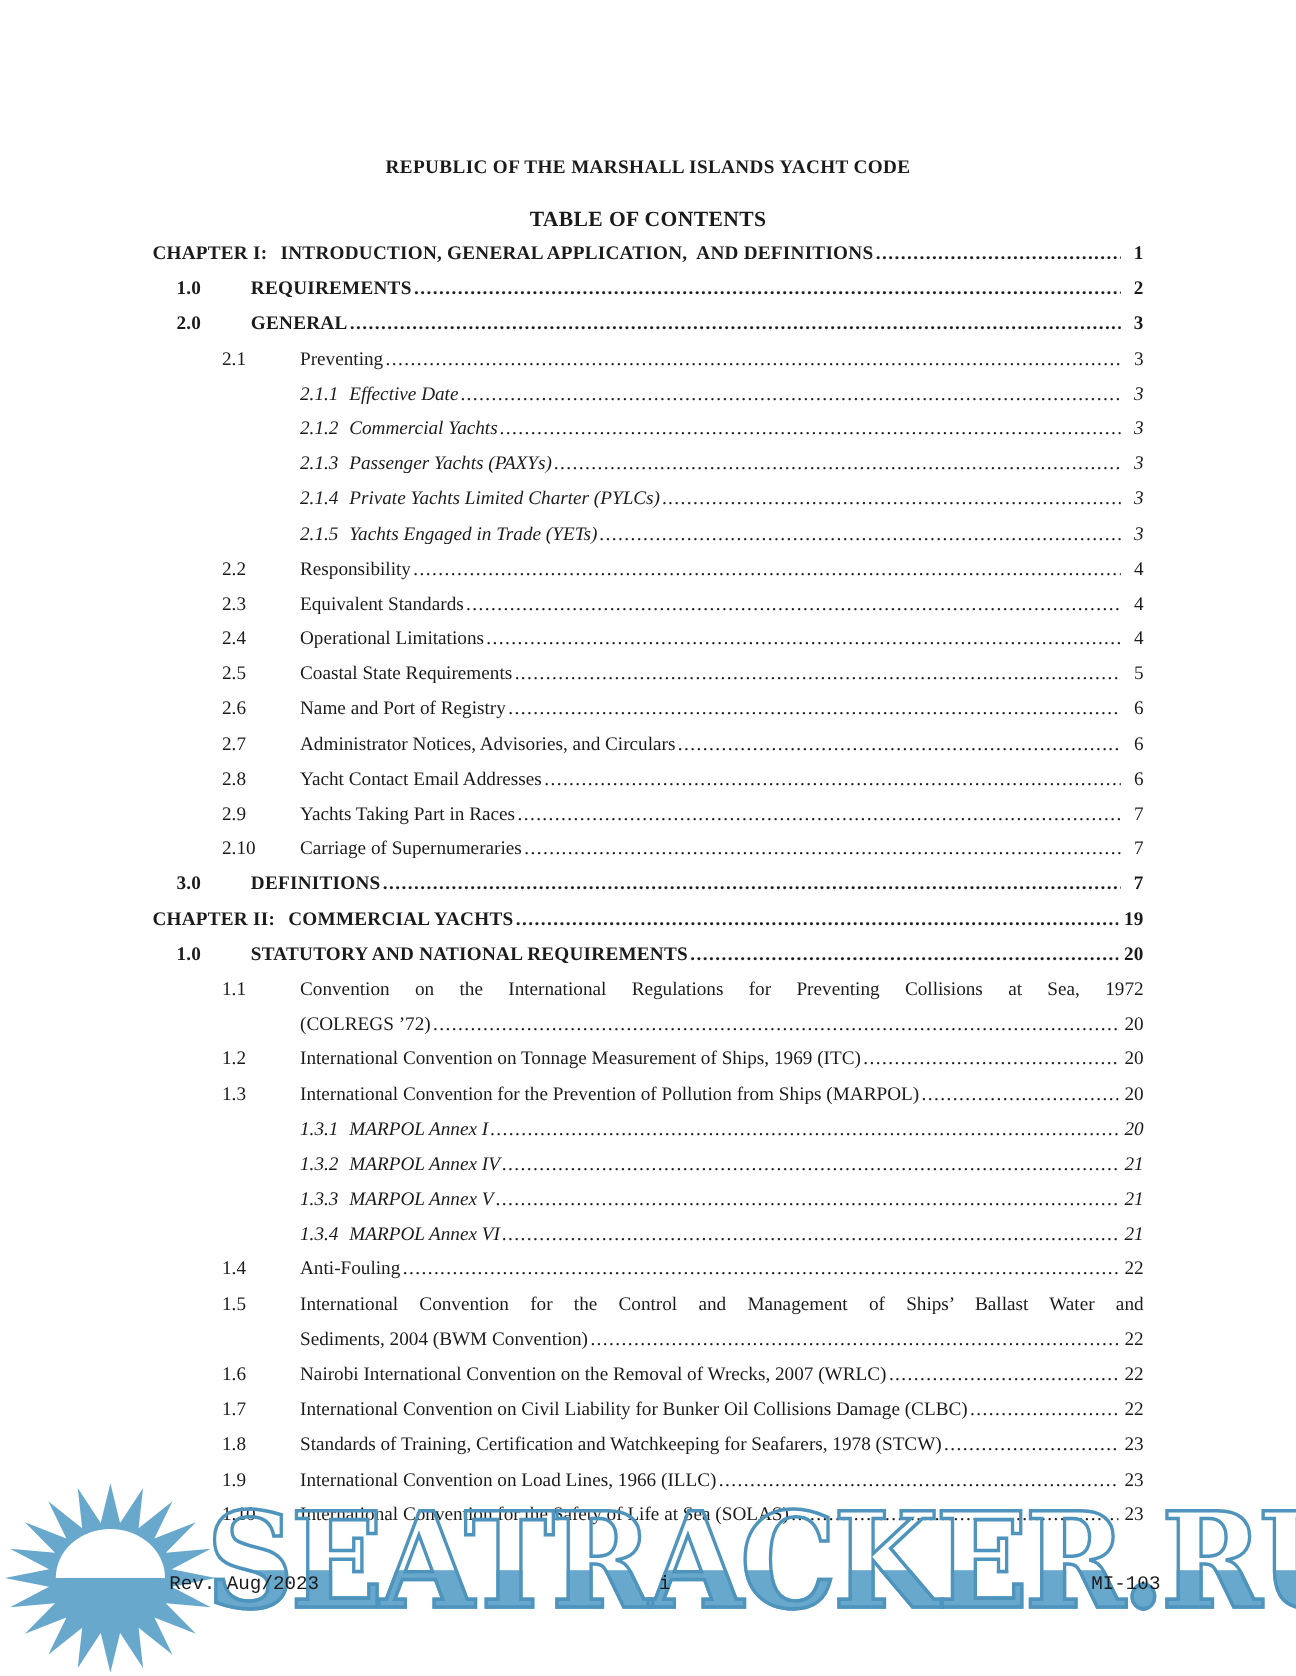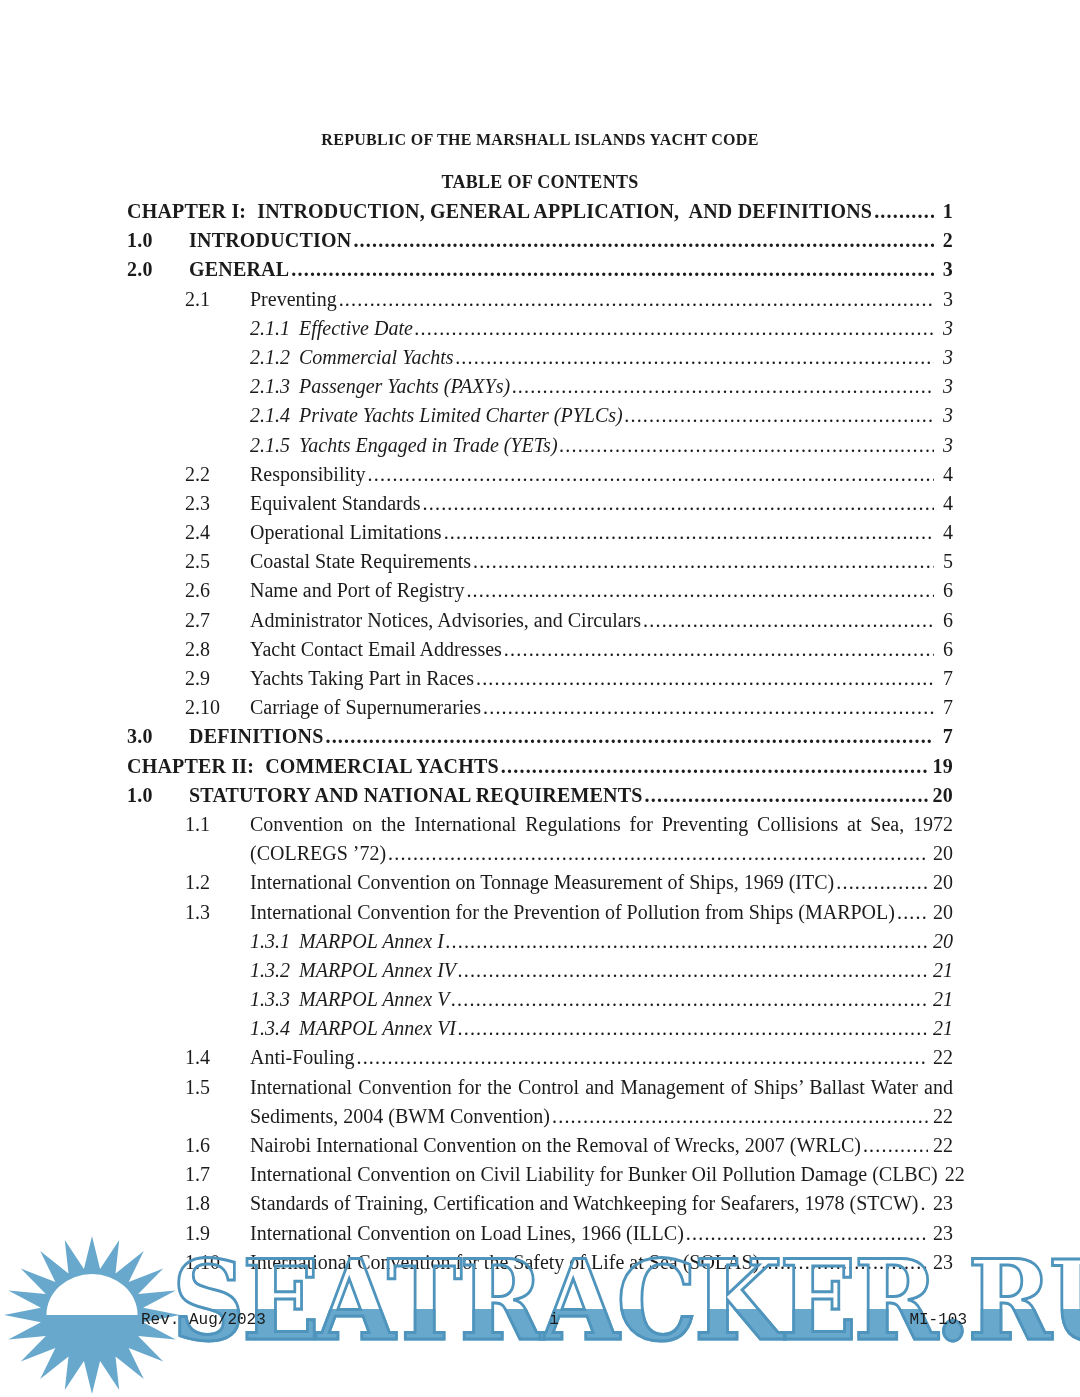--- a/index.html
+++ b/index.html
@@ -1,24 +1,24 @@
 <!DOCTYPE html>
 <html><head>
 <meta charset="utf-8">
 <style>
   html,body{margin:0;padding:0;background:#ffffff;}
   .doc{position:relative;width:1080px;height:1397px;background:#ffffff;overflow:hidden;
        font-family:"Liberation Serif","DejaVu Serif",serif;color:#1b1b1b;}
   .content{position:absolute;left:127px;top:128px;width:826px;z-index:10;}
   .doc-title{font-size:16px;font-weight:bold;text-align:center;letter-spacing:.3px;margin:0;line-height:23px;}
   .doc-subtitle{font-size:18px;font-weight:bold;text-align:center;letter-spacing:.3px;margin:20px 0 6px 0;line-height:23px;}
-  .toc-row{display:flex;align-items:baseline;font-size:20px;line-height:23px;margin-bottom:6.2px;white-space:pre;}
+  .toc-row{display:flex;align-items:baseline;font-size:16px;line-height:23px;margin-bottom:6.2px;white-space:pre;}
   .toc-row.chapter,.toc-row.l1{font-weight:bold;letter-spacing:.2px;}
   .num{flex:0 0 auto;}
-  .l1 .num{width:62px;}
+  .l1 .num{width:62px;margin-left:20px;}
   .l2{padding-left:58px;}
   .l2 .num{width:65px;}
   .l3{padding-left:123px;font-style:italic;}
   .l3 .num{margin-right:9px;}
   .chapter .title-text{margin-left:11px;}
   .title-text{flex:0 0 auto;display:block;}
   .wrap1 .title-text{flex:1 1 auto;white-space:normal;text-align:justify;text-align-last:justify;}
   .wrap2{padding-left:123px;}
   .dots{flex:1 1 auto;overflow:hidden;white-space:nowrap;margin-left:2px;letter-spacing:1.2px;}
   .dots::after{content:"........................................................................................................................................................................................................................................................";}
@@ -39,21 +39,21 @@
 </head>
 <body>
 
 <div class="doc">
 
   <div class="content">
     <h1 class="doc-title">REPUBLIC OF THE MARSHALL ISLANDS YACHT CODE</h1>
     <h2 class="doc-subtitle">TABLE OF CONTENTS</h2>
     <div>
         <div class="toc-row chapter"><span class="num">CHAPTER I:</span><span class="title-text">INTRODUCTION, GENERAL APPLICATION,  AND DEFINITIONS</span><span class="dots"></span><span class="page-num">1</span></div>
-        <div class="toc-row l1"><span class="num">1.0</span><span class="title-text">INTRODUCTION</span><span class="dots"></span><span class="page-num">2</span></div>
+        <div class="toc-row l1"><span class="num">1.0</span><span class="title-text">REQUIREMENTS</span><span class="dots"></span><span class="page-num">2</span></div>
         <div class="toc-row l1"><span class="num">2.0</span><span class="title-text">GENERAL</span><span class="dots"></span><span class="page-num">3</span></div>
         <div class="toc-row l2"><span class="num">2.1</span><span class="title-text">Preventing</span><span class="dots"></span><span class="page-num">3</span></div>
         <div class="toc-row l3"><span class="num">2.1.1</span><span class="title-text">Effective Date</span><span class="dots"></span><span class="page-num">3</span></div>
         <div class="toc-row l3"><span class="num">2.1.2</span><span class="title-text">Commercial Yachts</span><span class="dots"></span><span class="page-num">3</span></div>
         <div class="toc-row l3"><span class="num">2.1.3</span><span class="title-text">Passenger Yachts (PAXYs)</span><span class="dots"></span><span class="page-num">3</span></div>
         <div class="toc-row l3"><span class="num">2.1.4</span><span class="title-text">Private Yachts Limited Charter (PYLCs)</span><span class="dots"></span><span class="page-num">3</span></div>
         <div class="toc-row l3"><span class="num">2.1.5</span><span class="title-text">Yachts Engaged in Trade (YETs)</span><span class="dots"></span><span class="page-num">3</span></div>
         <div class="toc-row l2"><span class="num">2.2</span><span class="title-text">Responsibility</span><span class="dots"></span><span class="page-num">4</span></div>
         <div class="toc-row l2"><span class="num">2.3</span><span class="title-text">Equivalent Standards</span><span class="dots"></span><span class="page-num">4</span></div>
         <div class="toc-row l2"><span class="num">2.4</span><span class="title-text">Operational Limitations</span><span class="dots"></span><span class="page-num">4</span></div>
@@ -71,21 +71,21 @@
         <div class="toc-row l2"><span class="num">1.2</span><span class="title-text">International Convention on Tonnage Measurement of Ships, 1969 (ITC)</span><span class="dots"></span><span class="page-num">20</span></div>
         <div class="toc-row l2"><span class="num">1.3</span><span class="title-text">International Convention for the Prevention of Pollution from Ships (MARPOL)</span><span class="dots"></span><span class="page-num">20</span></div>
         <div class="toc-row l3"><span class="num">1.3.1</span><span class="title-text">MARPOL Annex I</span><span class="dots"></span><span class="page-num">20</span></div>
         <div class="toc-row l3"><span class="num">1.3.2</span><span class="title-text">MARPOL Annex IV</span><span class="dots"></span><span class="page-num">21</span></div>
         <div class="toc-row l3"><span class="num">1.3.3</span><span class="title-text">MARPOL Annex V</span><span class="dots"></span><span class="page-num">21</span></div>
         <div class="toc-row l3"><span class="num">1.3.4</span><span class="title-text">MARPOL Annex VI</span><span class="dots"></span><span class="page-num">21</span></div>
         <div class="toc-row l2"><span class="num">1.4</span><span class="title-text">Anti-Fouling</span><span class="dots"></span><span class="page-num">22</span></div>
         <div class="toc-row l2 wrap1"><span class="num">1.5</span><span class="title-text">International Convention for the Control and Management of Ships’ Ballast Water and</span></div>
         <div class="toc-row wrap2"><span class="title-text">Sediments, 2004 (BWM Convention)</span><span class="dots"></span><span class="page-num">22</span></div>
         <div class="toc-row l2"><span class="num">1.6</span><span class="title-text">Nairobi International Convention on the Removal of Wrecks, 2007 (WRLC)</span><span class="dots"></span><span class="page-num">22</span></div>
-        <div class="toc-row l2"><span class="num">1.7</span><span class="title-text">International Convention on Civil Liability for Bunker Oil Pollution Damage (CLBC)</span><span class="dots"></span><span class="page-num">22</span></div>
+        <div class="toc-row l2"><span class="num">1.7</span><span class="title-text">International Convention on Civil Liability for Bunker Oil Collisions Damage (CLBC)</span><span class="dots"></span><span class="page-num">22</span></div>
         <div class="toc-row l2"><span class="num">1.8</span><span class="title-text">Standards of Training, Certification and Watchkeeping for Seafarers, 1978 (STCW)</span><span class="dots"></span><span class="page-num">23</span></div>
         <div class="toc-row l2"><span class="num">1.9</span><span class="title-text">International Convention on Load Lines, 1966 (ILLC)</span><span class="dots"></span><span class="page-num">23</span></div>
         <div class="toc-row l2"><span class="num">1.10</span><span class="title-text">International Convention for the Safety of Life at Sea (SOLAS)</span><span class="dots"></span><span class="page-num">23</span></div>
       </div>
   </div>
 
   <div class="watermark-wrap">
     <svg class="sun" viewBox="0 0 170 170" preserveAspectRatio="none">
       <polygon fill="#68a8cd" points="170,85 134.4,92.8 165.8,111.3 129.6,107.7 153.8,135 120.4,120.4 135,153.8 107.7,129.6 111.3,165.8 92.8,134.4 85,170 77.2,134.4 58.7,165.8 62.3,129.6 35,153.8 49.6,120.4 16.2,135 40.4,107.7 4.2,111.3 35.6,92.8 0,85 35.6,77.2 4.2,58.7 40.4,62.3 16.2,35 49.6,49.6 35,16.2 62.3,40.4 58.7,4.2 77.2,35.6 85,0 92.8,35.6 111.3,4.2 107.7,40.4 135,16.2 120.4,49.6 153.8,35 129.6,62.3 165.8,58.7 134.4,77.2"></polygon>
       <path d="M41,85 A44,44 0 0 1 129,85 Z" fill="#ffffff"></path>

